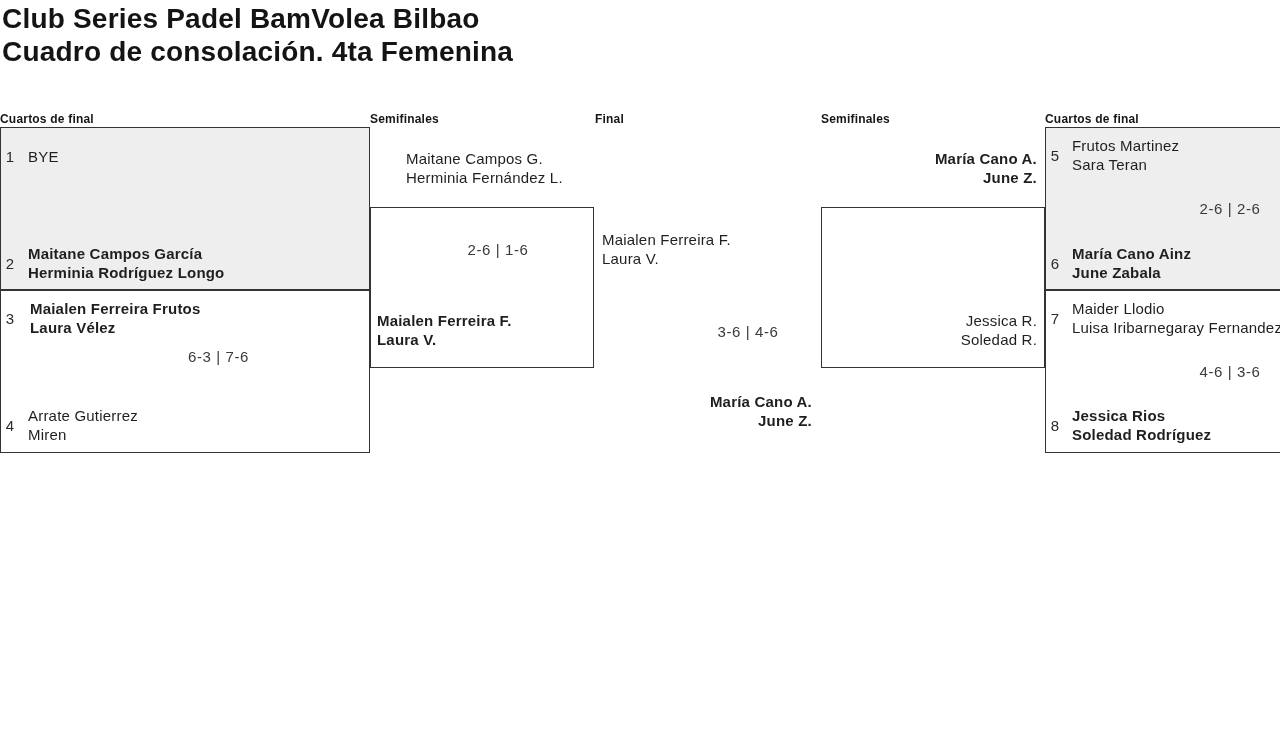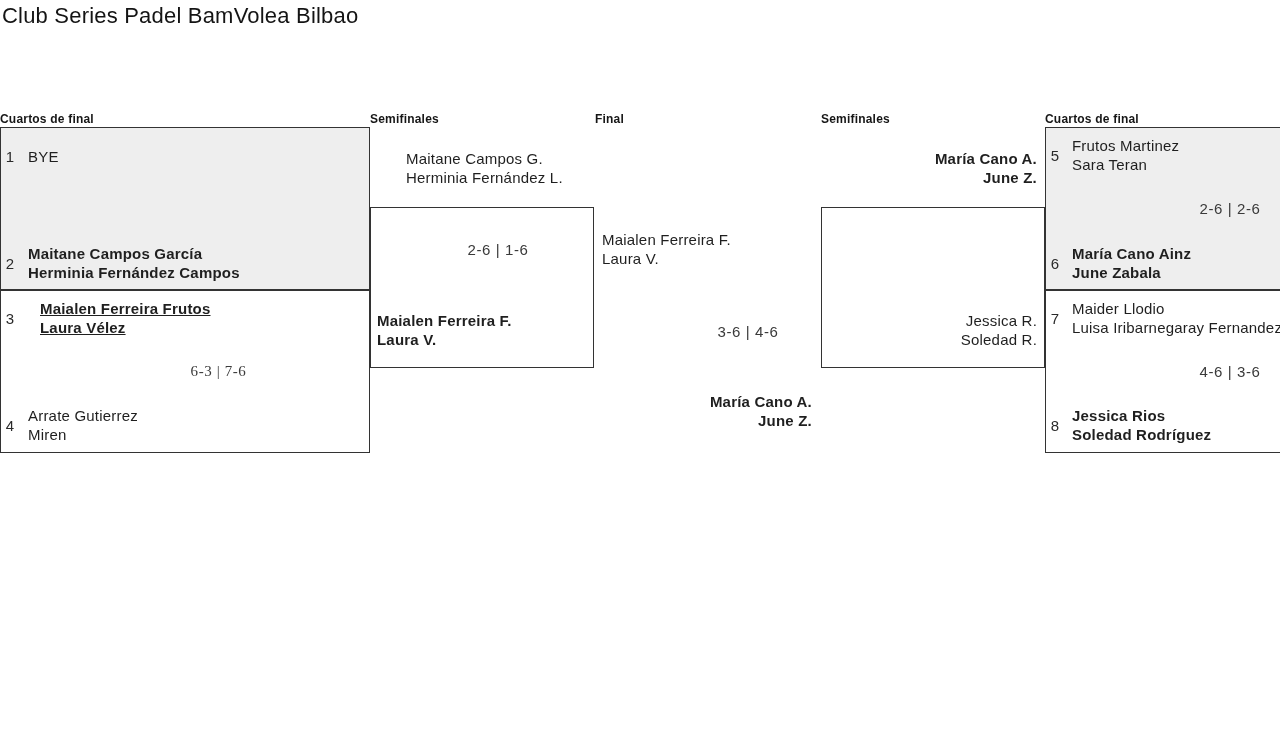--- a/index.html
+++ b/index.html
@@ -1,21 +1,21 @@
 <!DOCTYPE html>
 <html><head>
 <meta charset="utf-8">
 <style>
   html,body{margin:0;padding:0;background:#fff;}
   .screen{
     position:relative;width:1280px;height:730px;overflow:hidden;background:#ffffff;
     font-family:"Liberation Sans",sans-serif;color:#1f1f1f;
   }
   .abs{position:absolute;}
-  .title-line{font-size:22px;font-weight:400;color:#141414;letter-spacing:.2px;white-space:nowrap;}
+  .title-line{font-size:28px;font-weight:700;color:#141414;letter-spacing:.2px;white-space:nowrap;}
   .round-header{position:absolute;top:112px;height:22px;font-size:12px;font-weight:700;color:#161616;letter-spacing:.2px;white-space:nowrap;}
   .match-box{position:absolute;border:1px solid #333;box-sizing:border-box;background:#fff;}
   .match-box.bye-box{background:#eeeeee;}
   .teamblock{position:absolute;font-size:15px;line-height:19px;letter-spacing:.2px;white-space:nowrap;color:#1f1f1f;}
   .teamblock.winner{font-weight:700;}
   .teamblock.right{text-align:right;}
   .seed{position:absolute;width:16px;font-size:15px;color:#2a2a2a;display:flex;align-items:center;justify-content:center;letter-spacing:.2px;}
   .seed.two{height:38px;}
   .seed.one{height:19px;}
   .score{position:absolute;font-size:15px;color:#3a3a3a;text-align:center;letter-spacing:.6px;white-space:nowrap;}
@@ -23,20 +23,21 @@
   .logo{position:absolute;left:1050px;top:0;width:230px;height:75px;}
   .dot{position:absolute;border-radius:50%;}
   .logo-word{position:absolute;left:62px;top:4px;font-size:46px;font-weight:700;letter-spacing:-1px;white-space:nowrap;}
 </style>
 </head>
 <body>
 
 <div class="screen">
 
   <div class="abs title-line" style="left:2px;top:3px;">Club Series Padel BamVolea Bilbao</div>
+  <div class="abs title-line" style="left:2px;top:36px;">Cuadro de consolación. 4ta Femenina</div>
 
 
   <div class="round-header" style="left:0;width:370px;">Cuartos de final</div>
   <div class="round-header" style="left:370px;width:224px;">Semifinales</div>
   <div class="round-header" style="left:595px;width:224px;">Final</div>
   <div class="round-header" style="left:821px;width:224px;">Semifinales</div>
   <div class="round-header" style="left:1045px;width:370px;">Cuartos de final</div>
 
   <div class="match-box bye-box" style="left:0;top:127px;width:370px;height:163px;"></div>
   <div class="match-box" style="left:0;top:290px;width:370px;height:163px;"></div>
@@ -46,29 +47,29 @@
   <div class="match-box" style="left:1045px;top:290px;width:370px;height:163px;"></div>
 
   <div class="seed one" style="left:2px;top:147px;">1</div>
   <div class="teamblock" style="left:28px;top:147px;">
     <div>BYE</div>
     <div></div>
   </div>
   <div class="seed two" style="left:2px;top:244px;">2</div>
   <div class="teamblock winner" style="left:28px;top:244px;">
     <div>Maitane Campos García</div>
-    <div>Herminia Fernández Campos</div>
+    <div>Herminia Rodríguez Longo</div>
   </div>
 
   <div class="seed two" style="left:2px;top:299px;">3</div>
-  <div class="teamblock winner" style="left:40px;top:299px;text-decoration:underline;">
+  <div class="teamblock winner" style="left:30px;top:299px;">
     <div>Maialen Ferreira Frutos</div>
     <div>Laura Vélez</div>
   </div>
-  <div class="score" style="left:0;width:437px;top:363px;font-family:Liberation Serif, serif;">6-3 | 7-6</div>
+  <div class="score" style="left:0;width:437px;top:348px;">6-3 | 7-6</div>
   <div class="seed two" style="left:2px;top:406px;">4</div>
   <div class="teamblock" style="left:28px;top:406px;">
     <div>Arrate Gutierrez</div>
     <div>Miren</div>
   </div>
 
   <div class="teamblock" style="left:377px;top:149px;margin-left:29px;">
     <div>Maitane Campos G.</div>
     <div>Herminia Fernández L.</div>
   </div>

